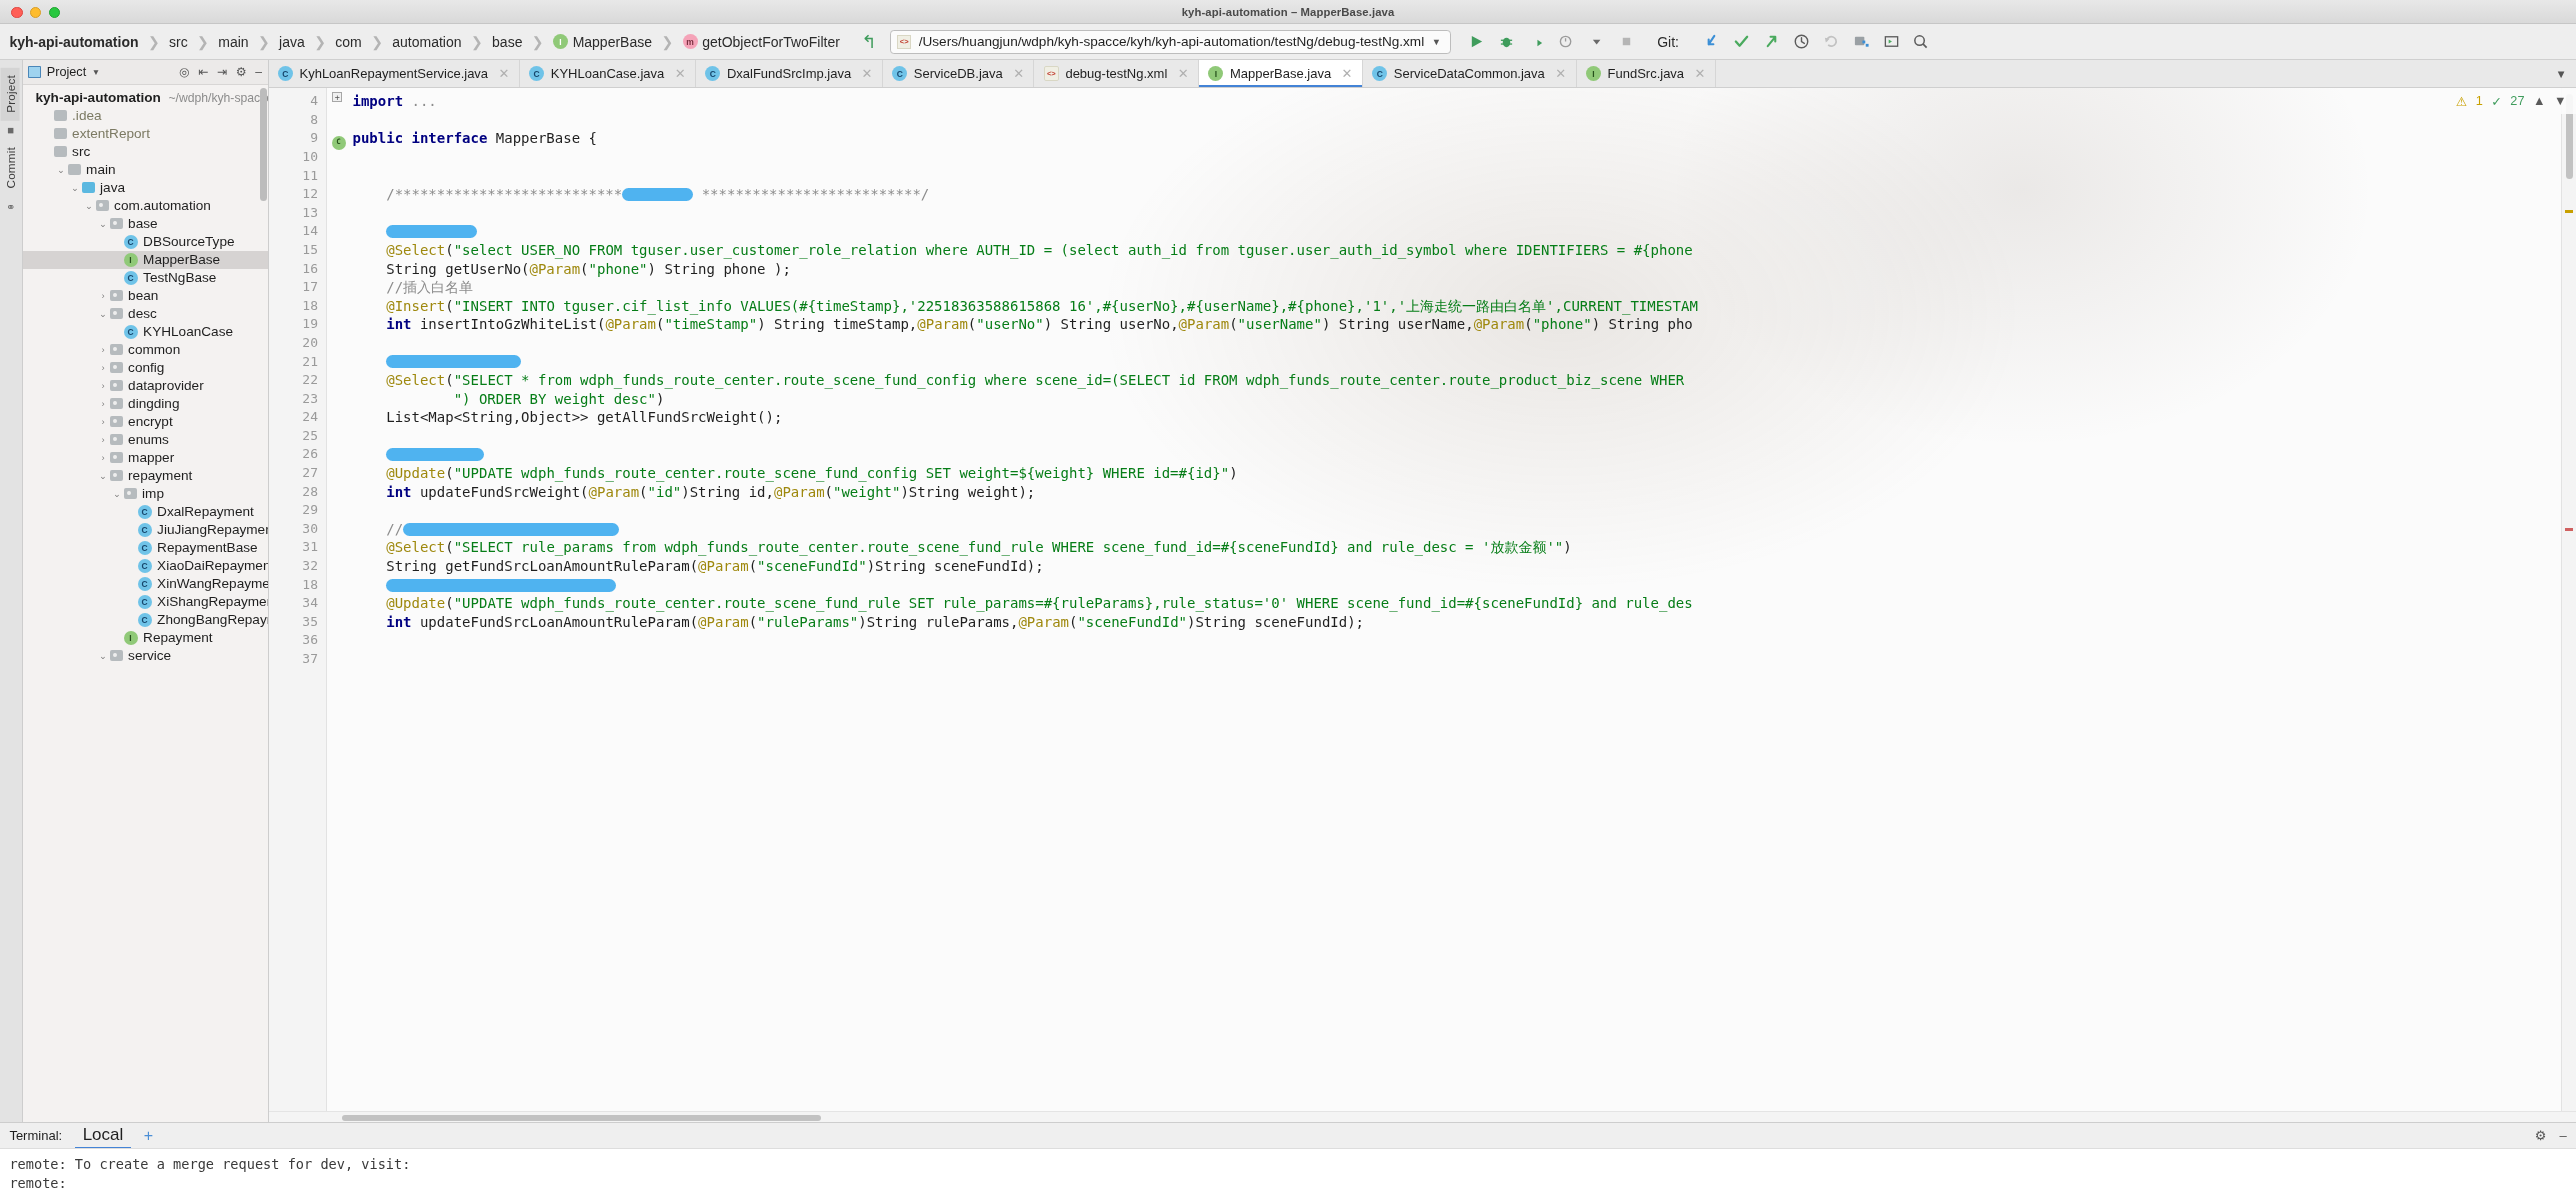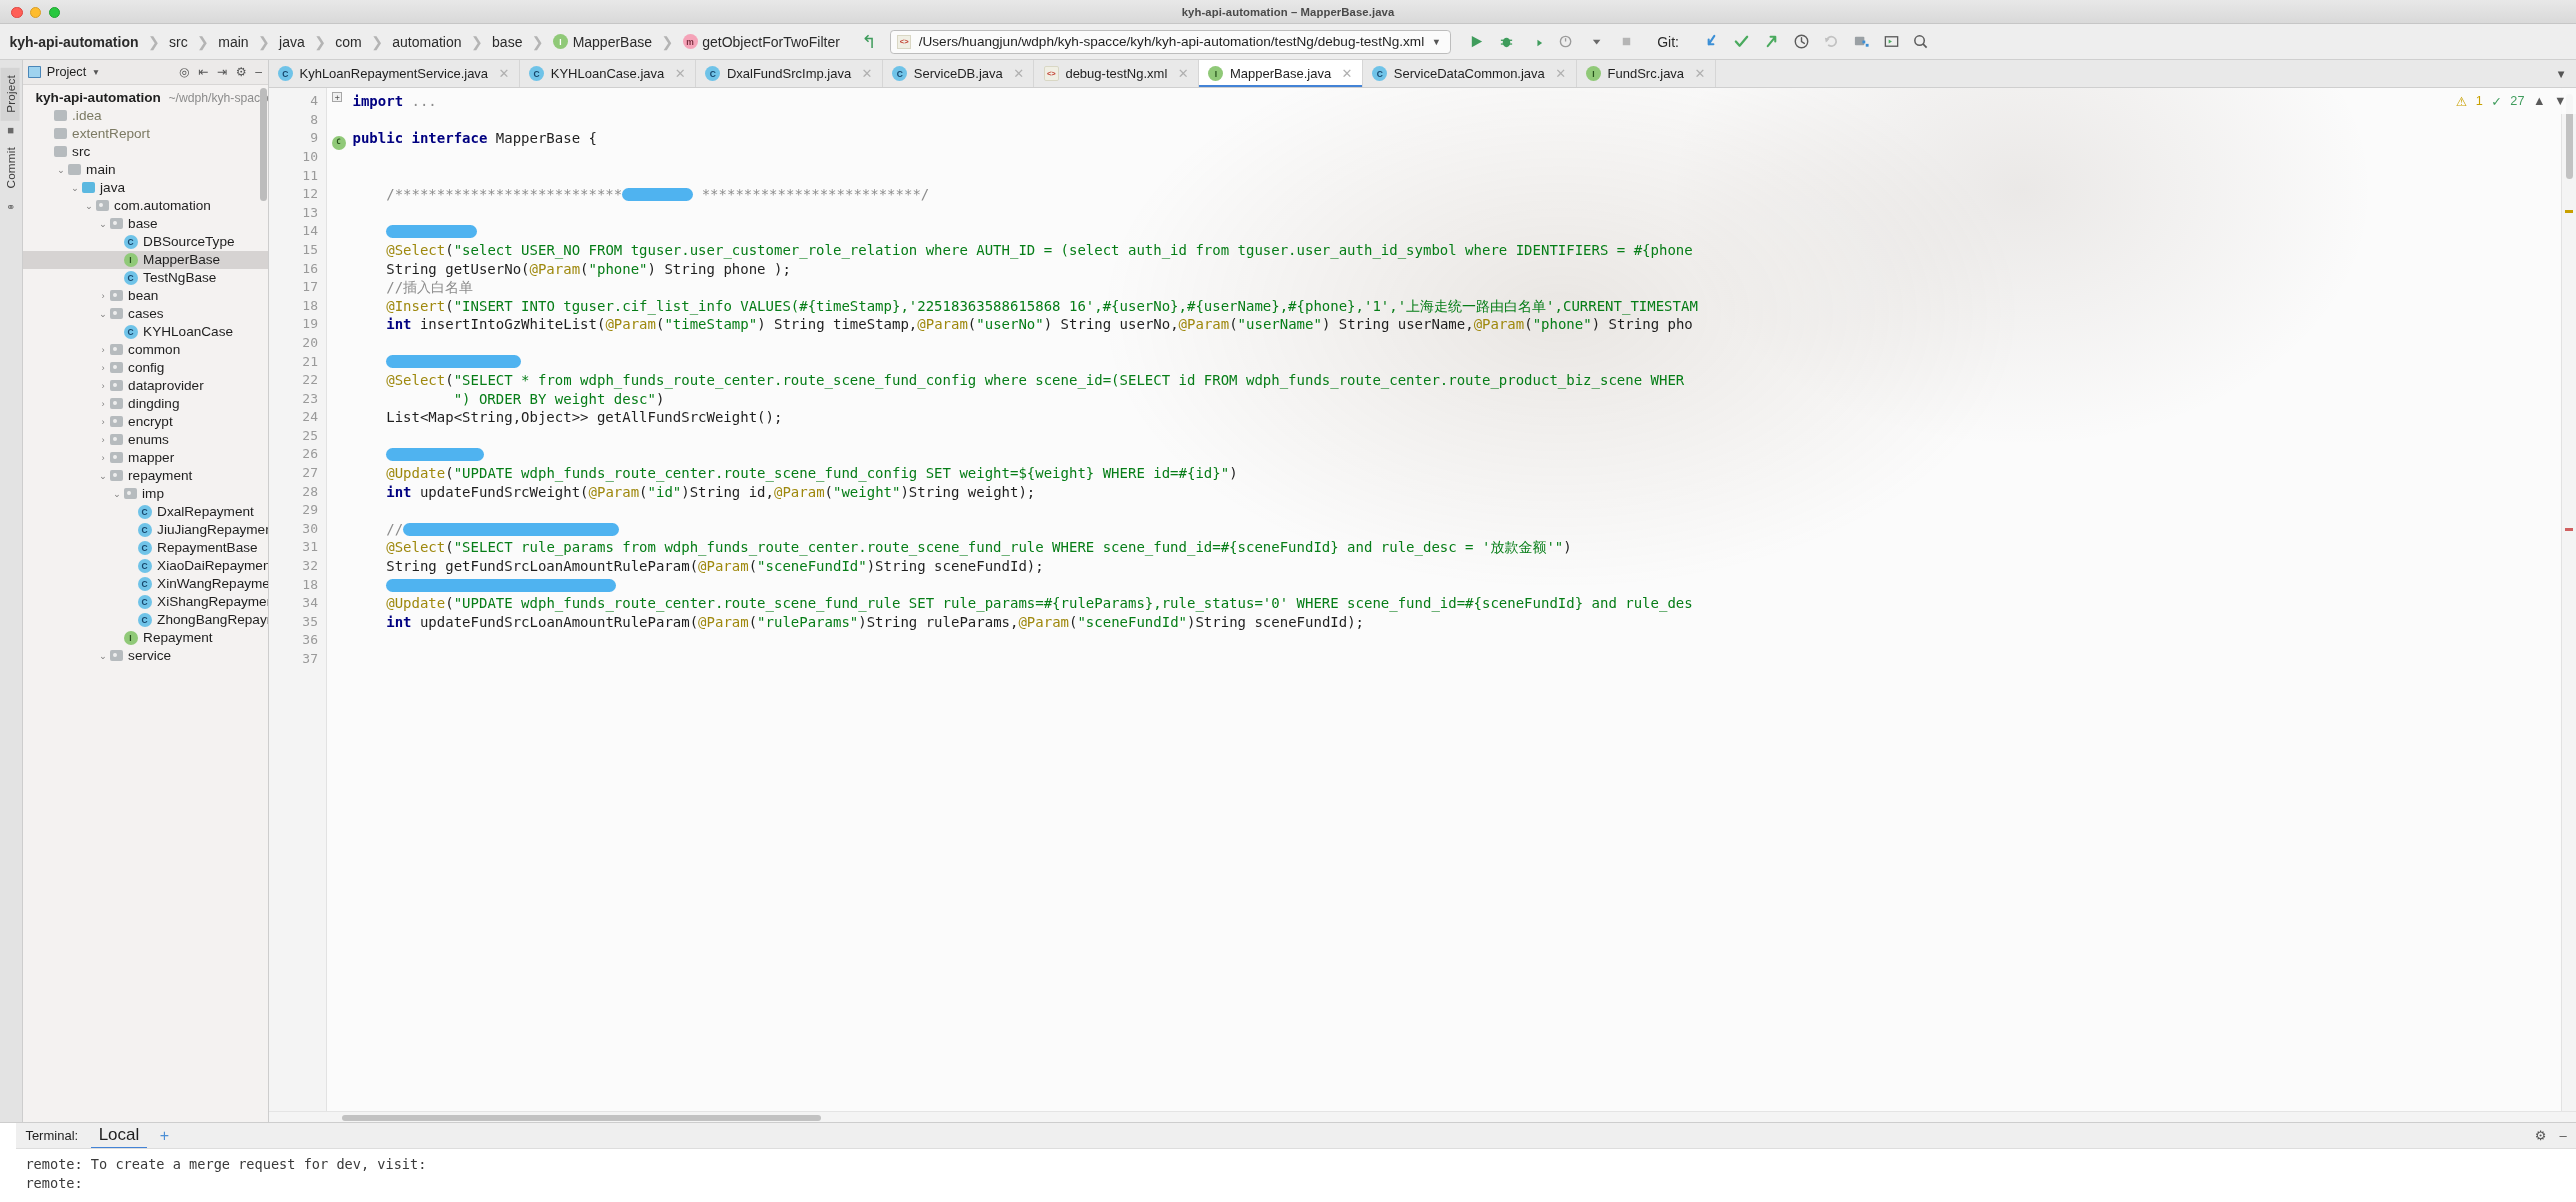--- a/index.html
+++ b/index.html
@@ -152,21 +152,21 @@
   .inspect {
     position:absolute; right:0; top:0; height:26px; display:flex; align-items:center; gap:8.5px;
     padding:0 9.4px; background:rgba(251,251,251,.92); font-size:12.7px; color:#5a5a5a; z-index:5;
   }
   .warn{color:#c8a000;} .ok{color:#3f9c5c;}
 
   .hscroll-wrap{ height:11.3px; background:#f4f4f4; border-top:0.9px solid #e4e4e4; position:relative; flex:0 0 11.3px;}
   .hscroll{ position:absolute; left:73px; top:2.8px; height:6.6px; width:479px; background:#c2c2c2; border-radius:3.8px;}
 
   
-  .terminal { flex:0 0 81px; border-top:0.9px solid #cdcdcd; background:#ffffff; display:flex; flex-direction:column;padding-left:16px;}
+  .terminal { flex:0 0 81px; border-top:0.9px solid #cdcdcd; background:#ffffff; display:flex; flex-direction:column;}
   .term-head{ height:26px; background:#efefef; display:flex; align-items:center; gap:13px;
               padding:0 9.4px; border-bottom:0.9px solid #ddd; flex:0 0 26px;}
   .term-lbl{ font-size:13px; color:#1f1f1f;}
   .term-tab{ font-size:17px; color:#1f1f1f; padding:1.9px 7.5px; border-bottom:1.9px solid #4383d6;}
   .term-plus{ font-size:16px; color:#4c8fd6; }
   .term-tools{ margin-left:auto; display:flex; gap:13px; color:#555; font-size:13px;}
   .term-body{ flex:1 1 auto; font-family:"DejaVu Sans Mono", monospace; font-size:13.6px;
               color:#1f1f1f; padding:5.6px 9.4px; line-height:19px; overflow:hidden;}
   .term-body .dim{ color:#3a3a3a; }
 
@@ -404,21 +404,21 @@
           <div class="row">
             <span style="width:74px;flex:0 0 74px"></span>
             <span class="tw">›</span>
             <span class="ficon grayp"></span>
             <span style="">bean</span>
           </div>
           <div class="row">
             <span style="width:74px;flex:0 0 74px"></span>
             <span class="tw">⌄</span>
             <span class="ficon grayp"></span>
-            <span style="">cases</span>
+            <span style="">desc</span>
           </div>
           <div class="row">
             <span style="width:88px;flex:0 0 88px"></span>
             <span class="tw"></span>
             <span class="cls c">C</span>
             <span style="">KYHLoanCase</span>
           </div>
           <div class="row">
             <span style="width:74px;flex:0 0 74px"></span>
             <span class="tw">›</span>

